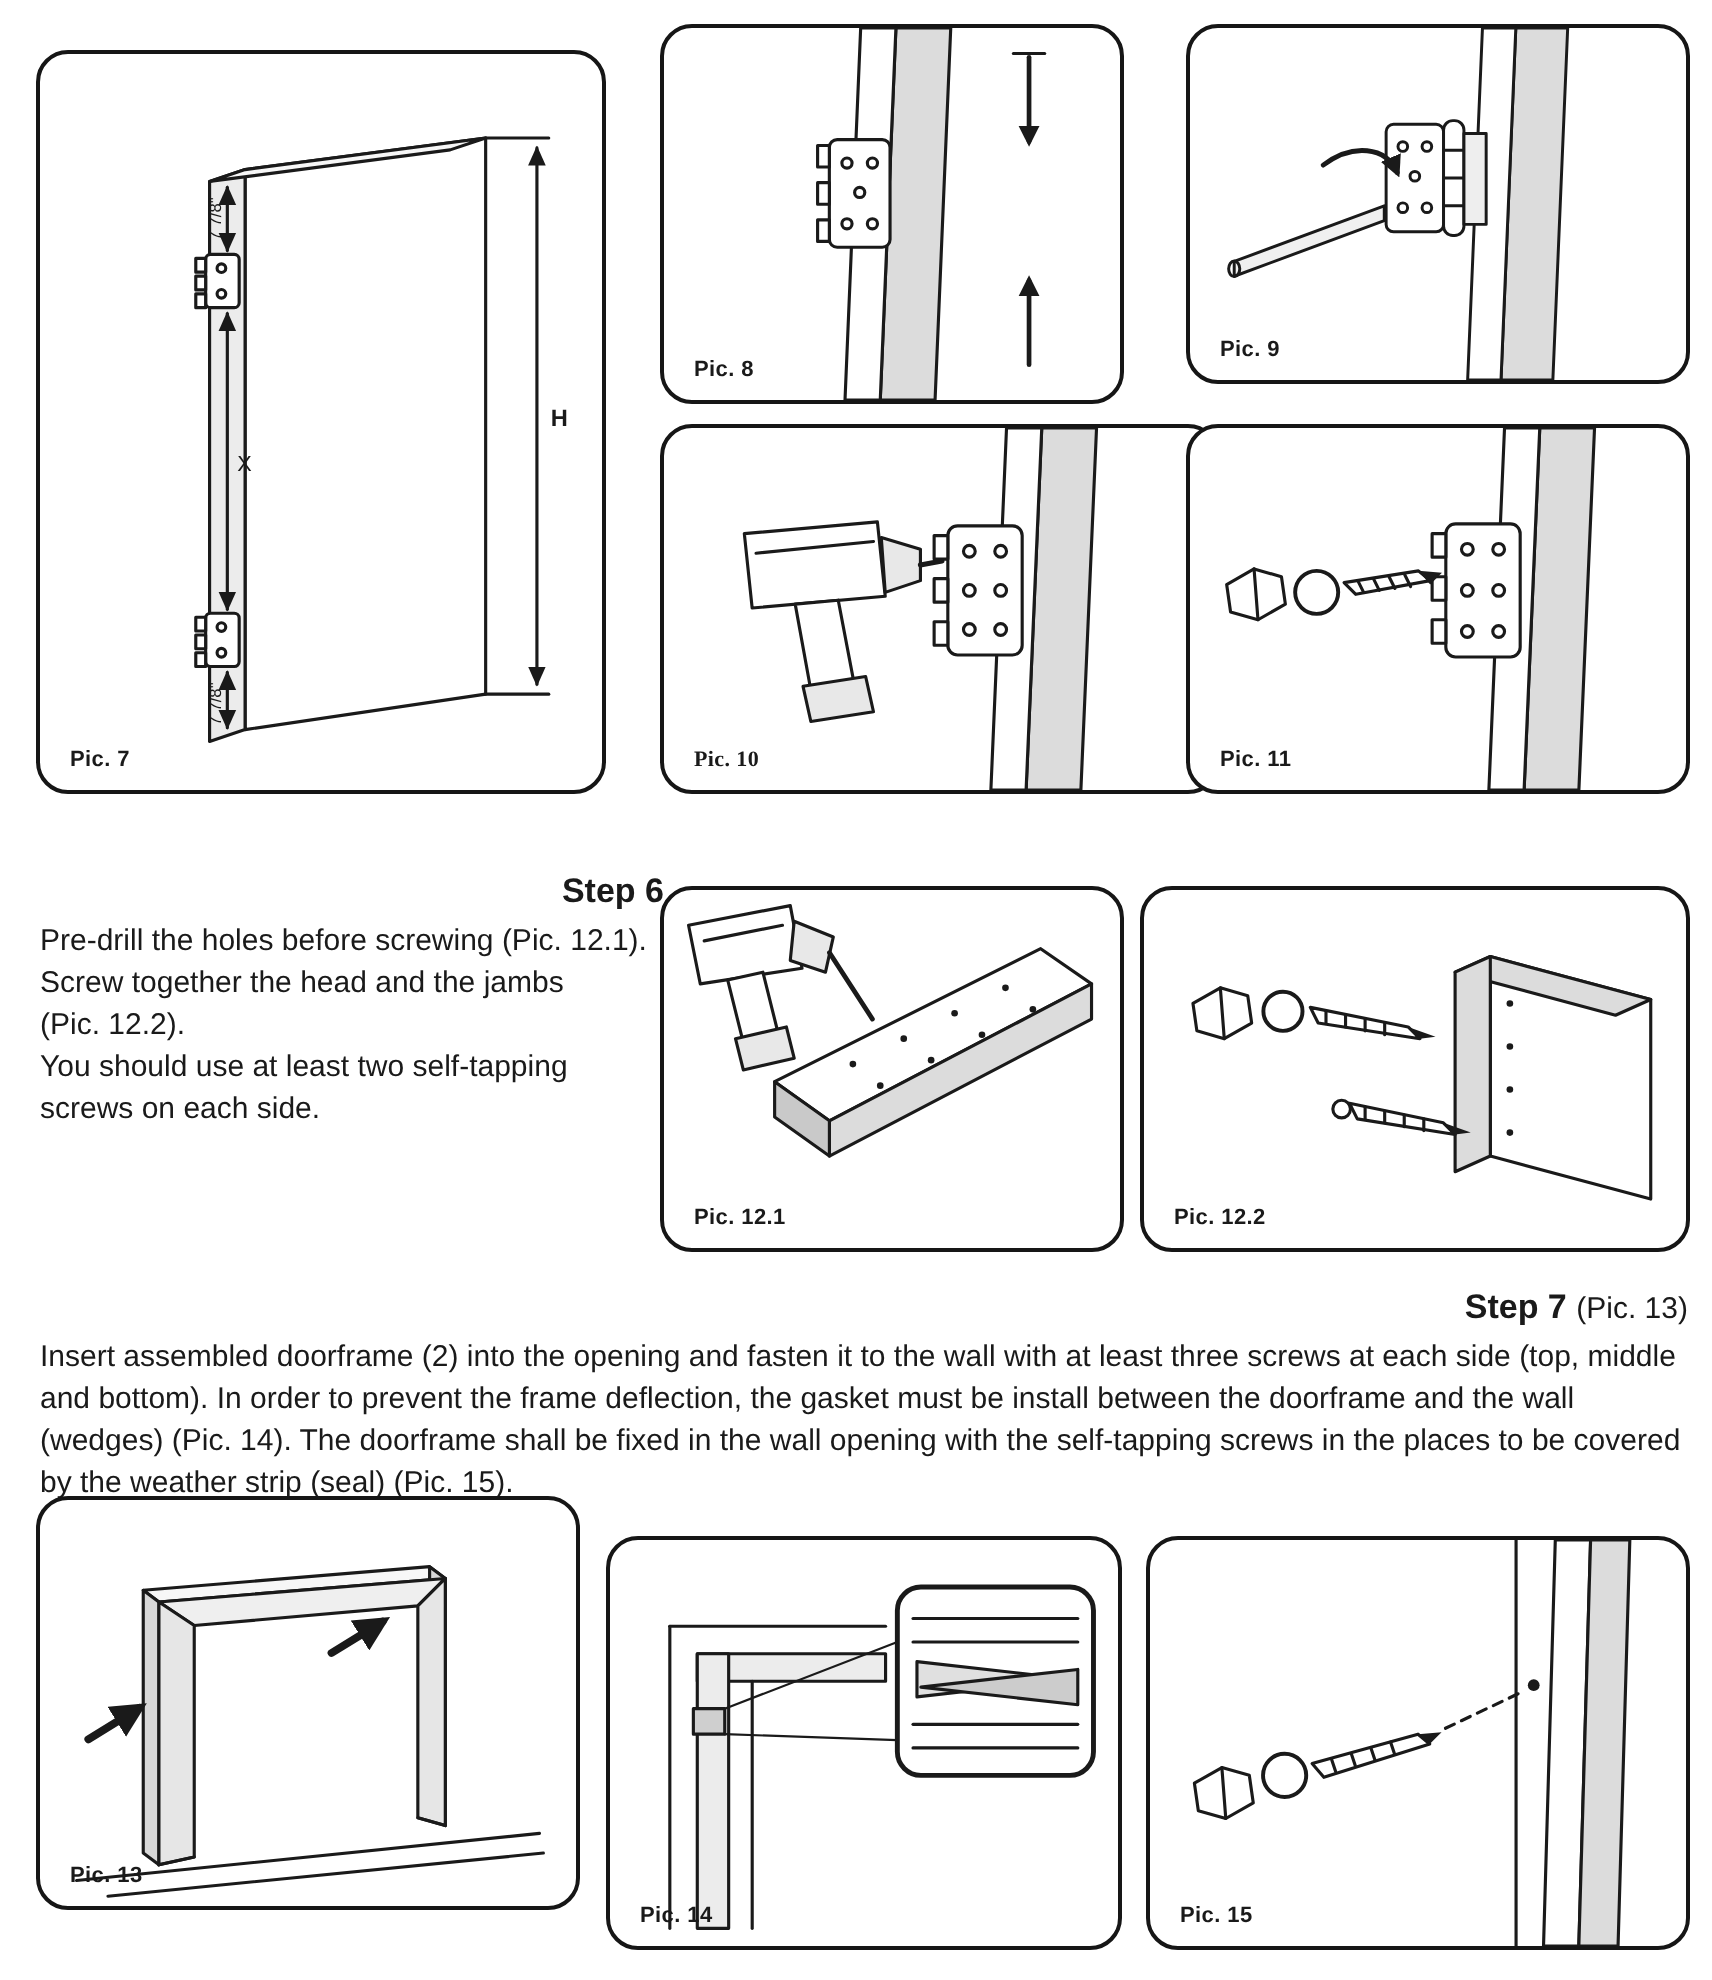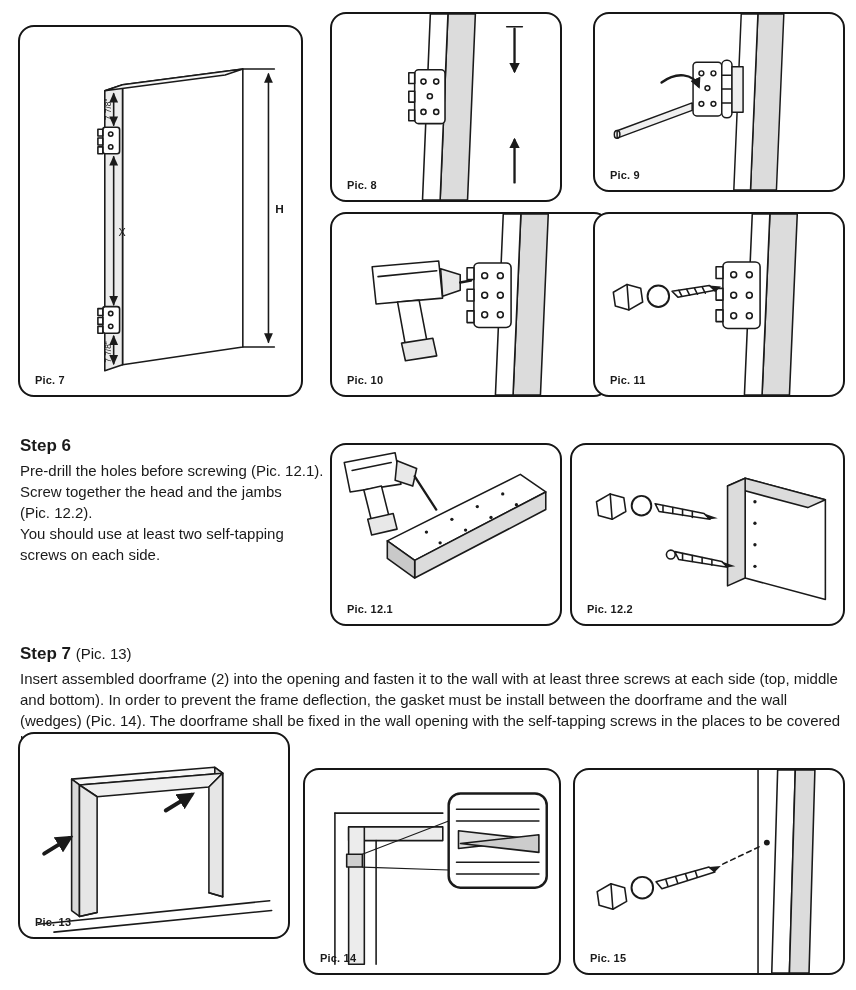--- a/index.html
+++ b/index.html
@@ -10,21 +10,21 @@
   .panel{
     position:absolute;border:2.5px solid #161616;border-radius:16px;
     background:#ffffff;box-sizing:border-box;
   }
   .panel svg{position:absolute;left:0;top:0;width:100%;height:100%;display:block;}
   .pic-label{
     position:absolute;left:15px;bottom:9px;font-size:11px;font-weight:bold;
     letter-spacing:.2px;z-index:2;
   }
   .step{position:absolute;}
-  .step-heading{font-size:17px;font-weight:bold;margin:0 0 4px 0;}
+  .step-heading{font-size:17px;font-weight:bold;margin:0 0 4px 0;text-align:right;}
   .step-note{font-size:15px;font-weight:normal;}
   .step-body{font-size:15px;line-height:1.4;white-space:pre-line;margin:0;}
   .step7-body{white-space:normal;}
 </style>
 </head>
 <body>
 
 <div class="page">
 
   <svg width="0" height="0" style="position:absolute" aria-hidden="true">
@@ -120,21 +120,21 @@
           <line x1="129" y1="81" x2="140" y2="81"></line>
           <line x1="129" y1="96" x2="140" y2="96"></line>
           <rect x="140" y="57" width="12" height="49" fill="#eeeeee"></rect>
         </g>
         <path d="M 64,74 C 80,62 98,64 104,78" stroke-width="2.6" marker-end="url(#bigArrow)"></path>
       </g>
     </svg>
     <span class="pic-label">Pic. 9</span>
   </div>
 
-  <div class="panel" style="left:330px;top:212px;width:280px;height:185px;">
+  <div class="panel" style="left:330px;top:212px;width:280px;height:185px;font-family:Liberation Serif, serif;">
     <svg viewBox="0 0 232 185">
       <g stroke="#1a1a1a" stroke-width="1.6" fill="none" stroke-linejoin="round" stroke-linecap="round">
         <polygon points="168,0 196,0 188,185 160,185" fill="#dcdcdc"></polygon>
         <polygon points="150,0 168,0 160,185 142,185" fill="#ffffff"></polygon>
         <g>
           <rect x="120" y="50" width="38" height="66" rx="5" fill="#ffffff"></rect>
           <circle cx="131" cy="63" r="3"></circle>
             <circle cx="147" cy="63" r="3"></circle>
           <circle cx="131" cy="83" r="3"></circle>
             <circle cx="147" cy="83" r="3"></circle>
@@ -270,21 +270,21 @@
   </div>
 
   <div class="step" style="left:20px;top:644px;width:824px;">
     <div class="step-heading">
       <span>Step 7</span>
       <span class="step-note">(Pic. 13)</span>
     </div>
     <p class="step-body step7-body">Insert assembled doorframe (2) into the opening and fasten it to the wall with at least three screws at each side (top, middle and bottom). In order to prevent the frame deflection, the gasket must be install between the doorframe and the wall (wedges) (Pic. 14). The doorframe shall be fixed in the wall opening with the self-tapping screws in the places to be covered by the weather strip (seal) (Pic. 15).</p>
   </div>
 
-  <div class="panel" style="left:18px;top:732px;width:272px;height:207px;">
+  <div class="panel" style="left:18px;top:748px;width:272px;height:207px;">
     <svg viewBox="0 0 272 207">
       <g stroke="#1a1a1a" stroke-width="1.6" fill="none" stroke-linejoin="round" stroke-linecap="round">
         <line x1="18" y1="194" x2="254" y2="170"></line>
         <line x1="34" y1="202" x2="256" y2="180"></line>
         <polygon points="52,46 198,34 206,40 60,52" fill="#f7f7f7"></polygon>
         <polygon points="52,46 60,52 60,186 52,180" fill="#d8d8d8"></polygon>
         <polygon points="198,34 206,40 206,166 198,160" fill="#d8d8d8"></polygon>
         <polygon points="60,52 206,40 192,54 78,64" fill="#efefef"></polygon>
         <polygon points="60,52 78,64 78,182 60,186" fill="#e6e6e6"></polygon>
         <polygon points="192,54 206,40 206,166 192,162" fill="#e6e6e6"></polygon>

